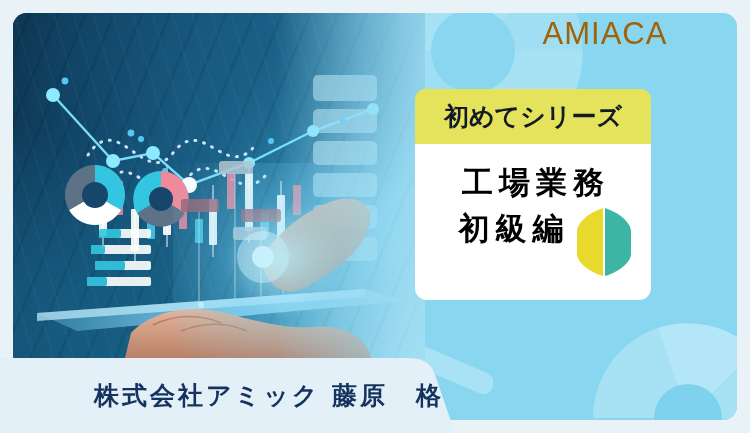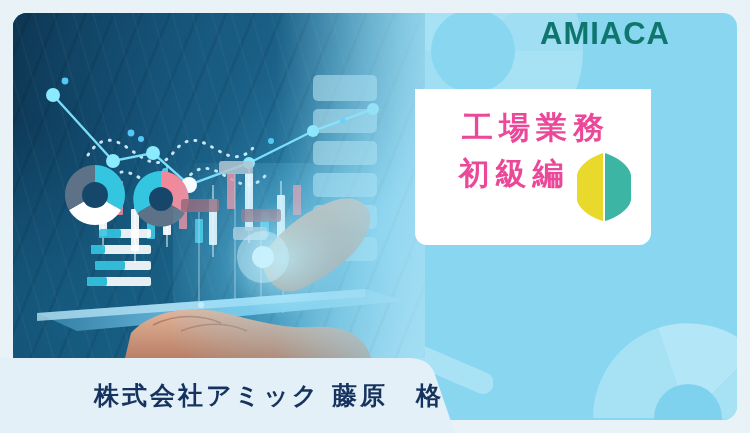--- a/index.html
+++ b/index.html
@@ -47,21 +47,21 @@
   }
   .photo .fadeR{
     position:absolute;right:0;top:0;width:150px;height:100%;
     background:linear-gradient(90deg, rgba(140,215,240,0) 0%, rgba(150,218,242,.55) 60%, rgba(160,222,244,.82) 100%);
   }
   .photo svg{position:absolute;left:0;top:0;}
 
   
   .logo{position:absolute;left:525px;top:18px;width:160px;text-align:center;line-height:1;}
   .logo .mark{
-    font-size:31px;font-weight:bold;color:#0f766e;letter-spacing:1px;
+    font-size:31px;font-weight:normal;color:#a16207;letter-spacing:1px;
     font-family:"Liberation Sans","DejaVu Sans",sans-serif;
   }
   .logo .sub{
     margin-top:5px;font-size:11px;font-weight:bold;color:#12284a;letter-spacing:.5px;
     font-family:"DejaVu Sans",sans-serif;
   }
 
   
   .titlecard{position:absolute;left:415px;top:89px;width:236px;}
   .ribbon{
@@ -71,21 +71,21 @@
   .ribbon span{
     font-size:25px;font-weight:bold;color:#111a26;letter-spacing:0px;
     font-family:"DejaVu Sans",sans-serif;
   }
   .cardbody{
     height:156px;background:#fff;border-radius:0 0 12px 12px;
     position:relative;
   }
   .cardbody .l1,.cardbody .l2{
     position:absolute;left:0;width:100%;text-align:center;
-    color:#ec4899;font-weight:bold;font-family:"DejaVu Sans",sans-serif;
+    color:#000000;font-weight:bold;font-family:"DejaVu Sans",sans-serif;
     letter-spacing:6px;text-indent:6px;
   }
   .cardbody .l1{top:18px;font-size:31px;}
   .cardbody .l2{top:64px;font-size:31px;padding-right:44px;box-sizing:border-box;}
   .leafmark{position:absolute;left:158px;top:60px;}
 
   
   .band{position:absolute;left:0;bottom:0;width:470px;height:75px;}
   .band .name{
     position:absolute;left:94px;top:21px;
@@ -289,20 +289,23 @@
 
     <div class="glow"></div>
     <div class="fadeR"></div>
   </div>
 
   <div class="logo">
     <div class="mark">AMIACA</div>
   </div>
 
   <div class="titlecard">
+    <div class="ribbon">
+      <span>初めてシリーズ</span>
+    </div>
     <div class="cardbody">
       <div class="l1">工場業務</div>
       <div class="l2">初級編</div>
       <svg class="leafmark" width="64" height="74" viewBox="0 0 64 74">
         <path d="M30,4 C18,8 6,16 4,26 L4,50 C4,58 16,68 30,72 Z" fill="#e8d92c"></path>
         <path d="M32,4 C44,8 56,16 58,26 L58,50 C58,58 46,68 32,72 Z" fill="#3cb5a5"></path>
       </svg>
     </div>
   </div>
 

